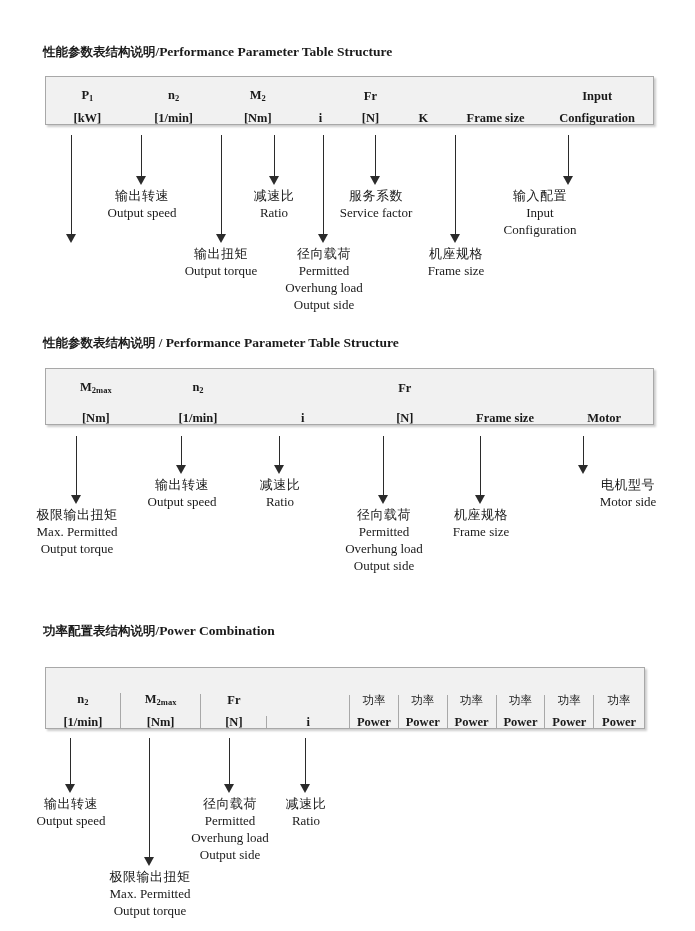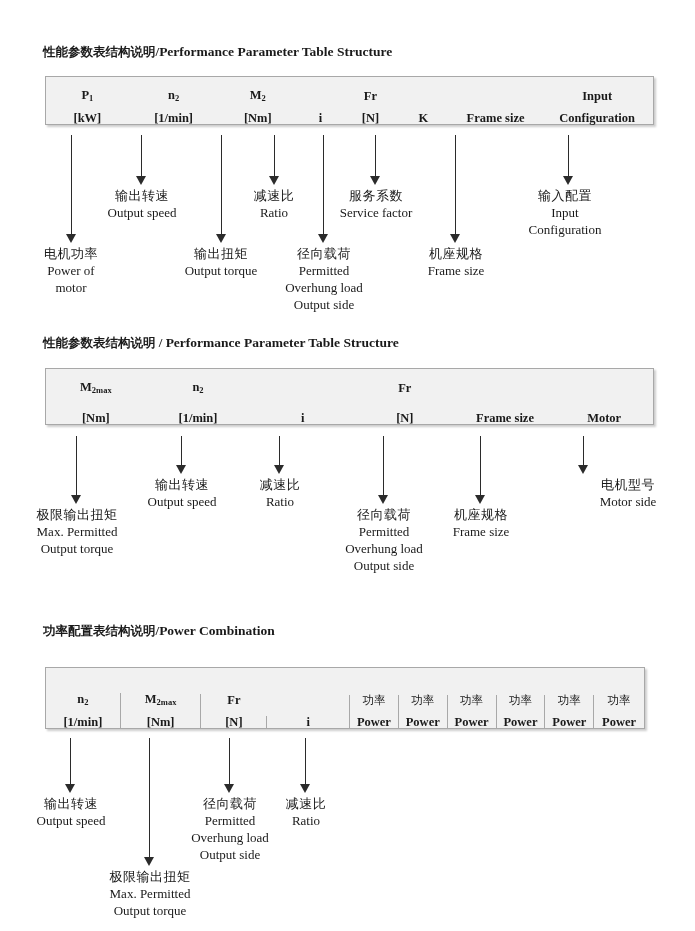--- a/index.html
+++ b/index.html
@@ -202,25 +202,20 @@
   </div>
   <div class="arrow" style="left:450px; top:135px; height:108px;">
     <div class="stem" style="height:99px;"></div>
       <div class="head" style="top:99px;"></div>
   </div>
   <div class="arrow" style="left:563px; top:135px; height:50px;">
     <div class="stem" style="height:41px;"></div>
       <div class="head" style="top:41px;"></div>
   </div>
 
-  <div class="anno" style="left:71px; top:246px;">
-    <span class="cn">电机功率</span>
-    <span class="en">Power of</span>
-    <span class="en">motor</span>
-  </div>
   <div class="anno" style="left:142px; top:188px;">
     <span class="cn">输出转速</span>
     <span class="en">Output speed</span>
   </div>
   <div class="anno" style="left:221px; top:246px;">
     <span class="cn">输出扭矩</span>
     <span class="en">Output torque</span>
   </div>
   <div class="anno" style="left:274px; top:188px;">
     <span class="cn">减速比</span>
@@ -233,21 +228,21 @@
     <span class="en">Output side</span>
   </div>
   <div class="anno" style="left:376px; top:188px;">
     <span class="cn">服务系数</span>
     <span class="en">Service factor</span>
   </div>
   <div class="anno" style="left:456px; top:246px;">
     <span class="cn">机座规格</span>
     <span class="en">Frame size</span>
   </div>
-  <div class="anno" style="left:565px; top:188px;">
+  <div class="anno" style="left:540px; top:188px;">
     <span class="cn">输入配置</span>
     <span class="en">Input</span>
     <span class="en">Configuration</span>
   </div>
 
   <div class="sub-title" style="left:26px; top:336px;">
     <span class="cn">性能参数表结构说明</span><span class="sl"> / </span><span class="en">Performance Parameter Table Structure</span>
   </div>
 
   <div class="tbl tall" style="left:45px; top:368px; width:609px; height:57px;">

